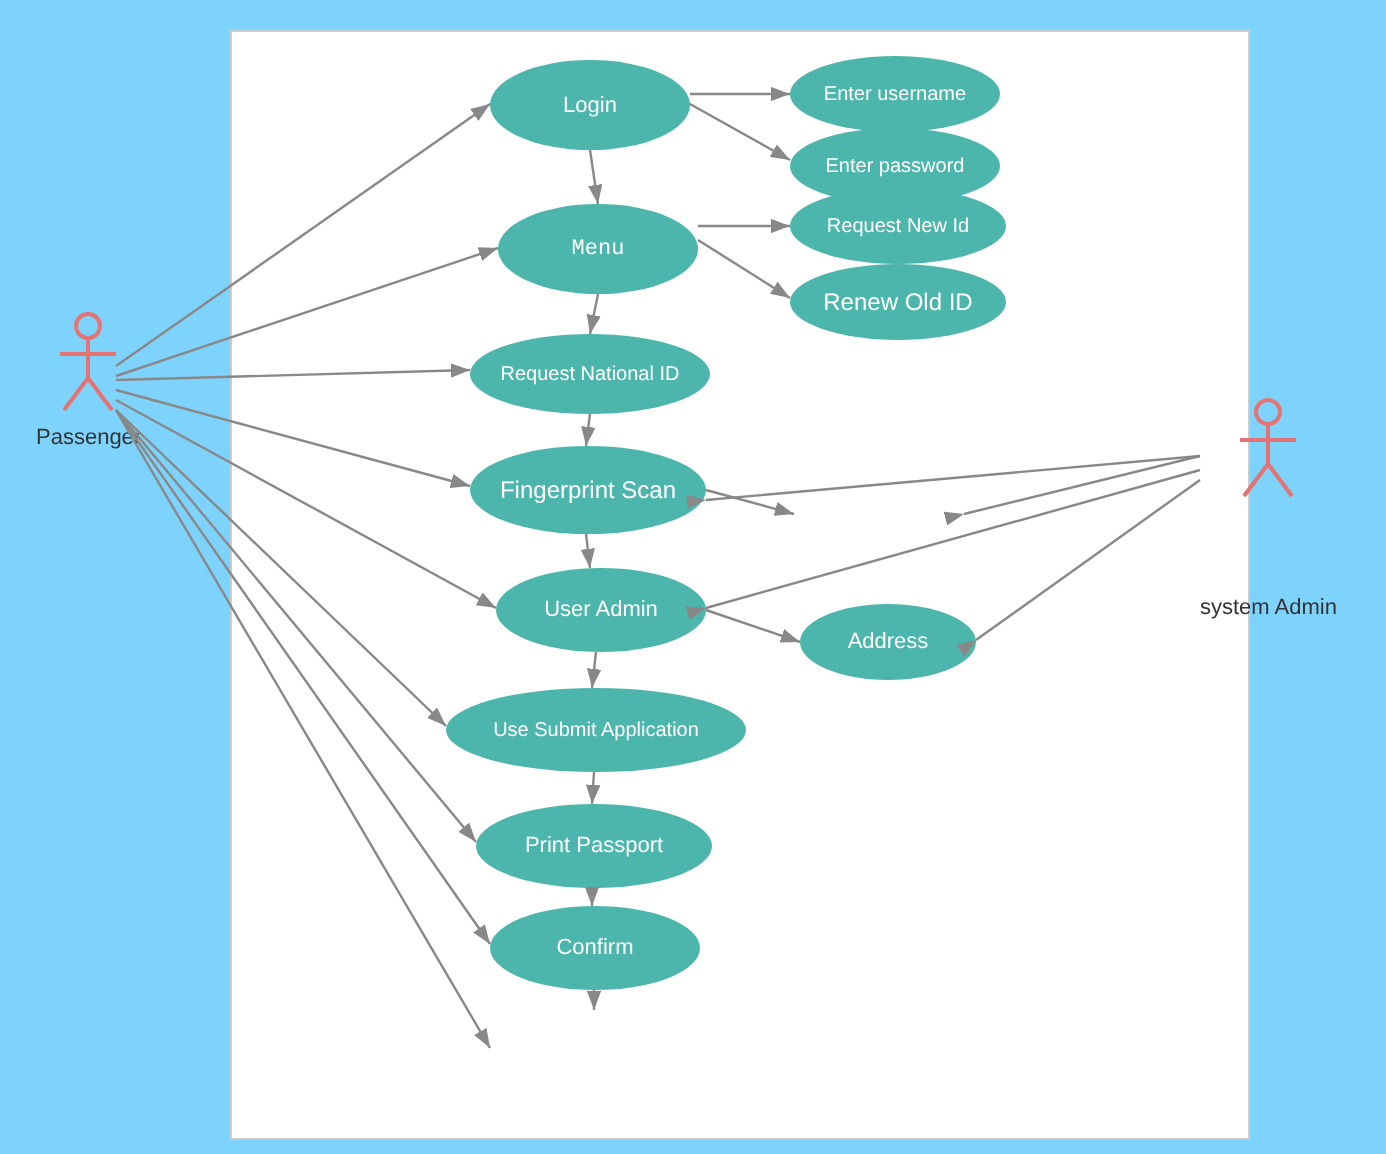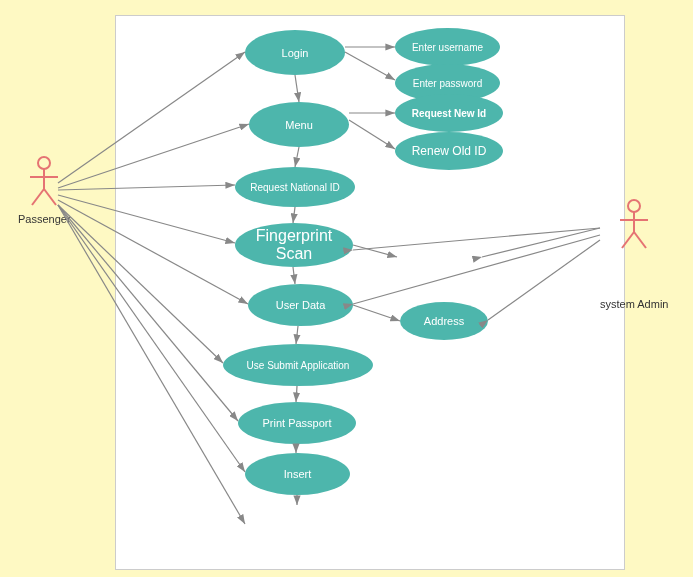--- a/index.html
+++ b/index.html
@@ -8,21 +8,21 @@
       height: 577px;
       background: #f0f0f0;
       font-family: Arial, sans-serif;
       font-size: 12px;
       overflow: hidden;
     }
     .diagram-container {
       position: relative;
       width: 693px;
       height: 577px;
-      background: #fef9c3;
+      background: #7dd3fc;
     }
     .diagram-box {
       position: absolute;
       left: 115px;
       top: 15px;
       width: 510px;
       height: 555px;
       background: white;
       border: 1px solid #ccc;
     }
@@ -69,40 +69,40 @@
 
 <div class="diagram-container">
   <div class="diagram-box"></div>
 
   <div class="ellipse-node" style="left:245px;top:30px;width:100px;height:45px;">Login</div>
 
   <div class="ellipse-node" style="left:395px;top:28px;width:105px;height:38px;font-size:10px;">Enter username</div>
 
   <div class="ellipse-node" style="left:395px;top:64px;width:105px;height:38px;font-size:10px;text-align:center;">Enter password</div>
 
-  <div class="ellipse-node" style="left:249px;top:102px;width:100px;height:45px;">Menu</div>
+  <div class="ellipse-node" style="left:249px;top:102px;width:100px;height:45px;font-family:Liberation Mono, monospace;">Menu</div>
 
-  <div class="ellipse-node" style="left:395px;top:94px;width:108px;height:38px;font-size:10px;font-weight:bold;">Request New Id</div>
+  <div class="ellipse-node" style="left:395px;top:94px;width:108px;height:38px;font-size:10px;">Request New Id</div>
 
   <div class="ellipse-node" style="left:395px;top:132px;width:108px;height:38px;font-size:12px;">Renew Old ID</div>
 
   <div class="ellipse-node" style="left:235px;top:167px;width:120px;height:40px;font-size:10px;">Request National ID</div>
 
-  <div class="ellipse-node" style="left:235px;top:223px;width:118px;height:44px;font-size:16px;">Fingerprint Scan</div>
+  <div class="ellipse-node" style="left:235px;top:223px;width:118px;height:44px;font-size:12px;">Fingerprint Scan</div>
 
 
-  <div class="ellipse-node" style="left:248px;top:284px;width:105px;height:42px;">User Data</div>
+  <div class="ellipse-node" style="left:248px;top:284px;width:105px;height:42px;">User Admin</div>
 
   <div class="ellipse-node" style="left:223px;top:344px;width:150px;height:42px;font-size:10px;">Use Submit Application</div>
 
   <div class="ellipse-node" style="left:400px;top:302px;width:88px;height:38px;">Address</div>
 
   <div class="ellipse-node" style="left:238px;top:402px;width:118px;height:42px;">Print Passport</div>
 
-  <div class="ellipse-node" style="left:245px;top:453px;width:105px;height:42px;">Insert</div>
+  <div class="ellipse-node" style="left:245px;top:453px;width:105px;height:42px;">Confirm</div>
 
 
   <div class="actor" style="position:absolute;left:18px;top:155px;">
     <svg viewBox="0 0 40 55" width="40" height="55">
 
       <circle cx="20" cy="8" r="6" fill="none" stroke="#e57373" stroke-width="2"></circle>
 
       <line x1="20" y1="14" x2="20" y2="34" stroke="#e57373" stroke-width="2"></line>
 
       <line x1="6" y1="22" x2="34" y2="22" stroke="#e57373" stroke-width="2"></line>

